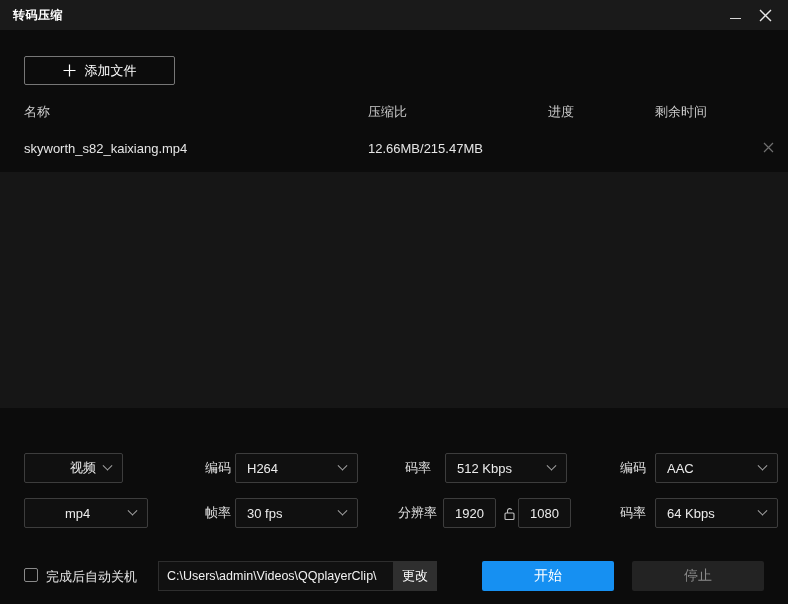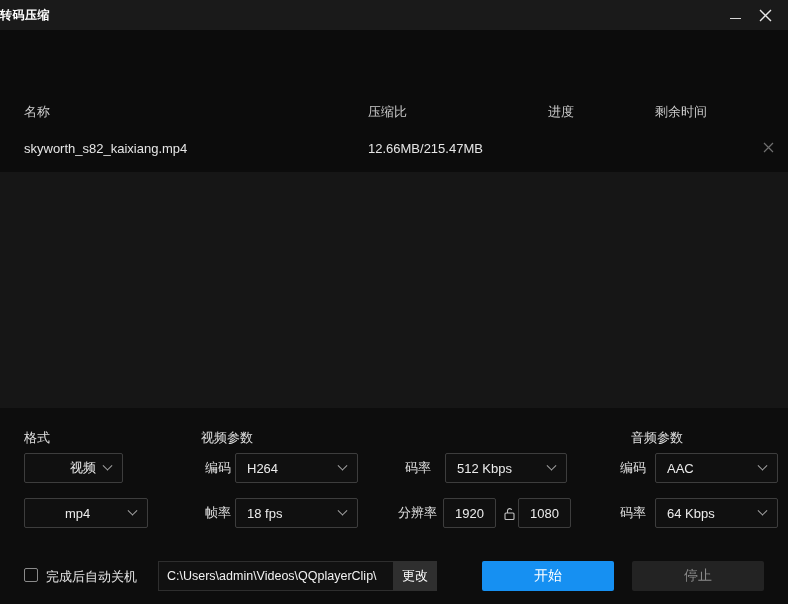--- a/index.html
+++ b/index.html
@@ -13,21 +13,21 @@
     -webkit-font-smoothing: antialiased;
   }
   .app { position: absolute; inset: 0; width: 788px; height: 604px; }
 
   
   .titlebar {
     position: absolute; left: 0; top: 0; width: 788px; height: 30px;
     background: #1a1a1a; display: flex; align-items: center;
   }
   .titlebar .title {
-    font-size: 12px; font-weight: bold; color: #ffffff;
+    margin-left: 13px; font-size: 12px; font-weight: bold; color: #ffffff;
     letter-spacing: 0.5px;
   }
   .winbtn {
     position: absolute; top: 0; width: 34px; height: 30px;
     display: flex; align-items: center; justify-content: center; cursor: pointer;
   }
   .winbtn.min { right: 36px; }
   .winbtn.close { right: 6px; }
   .min-bar { width: 11px; height: 1px; background: #d6d6d6; margin-top: 6px; }
 
@@ -121,20 +121,26 @@
     <div class="winbtn min">
       <span class="min-bar"></span>
     </div>
     <div class="winbtn close">
       <svg width="13" height="13" viewBox="0 0 13 13">
         <path d="M1 1 L12 12 M12 1 L1 12" stroke="#e8e8e8" stroke-width="1.4" fill="none"></path>
       </svg>
     </div>
   </div>
 
+  <button class="add-btn">
+    <svg width="13" height="13" viewBox="0 0 13 13">
+      <path d="M6.5 0.5 V12.5 M0.5 6.5 H12.5" stroke="#ffffff" stroke-width="1.2" fill="none"></path>
+    </svg>
+    <span>添加文件</span>
+  </button>
 
   <div class="table-header">
     <span class="col-name">名称</span>
     <span class="col-ratio">压缩比</span>
     <span class="col-progress">进度</span>
     <span class="col-remain">剩余时间</span>
   </div>
 
   <div class="file-row">
     <span class="cell col-name">skyworth_s82_kaixiang.mp4</span>
@@ -143,25 +149,20 @@
     <span class="cell col-remain"></span>
     <div class="row-remove">
       <svg width="11" height="11" viewBox="0 0 11 11">
         <path d="M1 1 L10 10 M10 1 L1 10" stroke="#6f6f6f" stroke-width="1.2" fill="none"></path>
       </svg>
     </div>
   </div>
 
   <div class="list-area"></div>
 
-  <div class="settings">
-    <span class="sec-title" style="left:24px">格式</span>
-    <span class="sec-title" style="left:201px">视频参数</span>
-    <span class="sec-title" style="left:631px">音频参数</span>
-  </div>
 
   <div class="dd r1" style="left:24px; width:99px;padding-left:45px;">
     <span>视频</span>
     <span class="chev"></span>
   </div>
   <span class="lbl r1" style="left:205px;">编码</span>
   <div class="dd r1" style="left:235px; width:123px;">
     <span>H264</span>
     <span class="chev"></span>
   </div>
@@ -175,21 +176,21 @@
     <span>AAC</span>
     <span class="chev"></span>
   </div>
 
   <div class="dd r2" style="left:24px; width:124px;padding-left:40px;">
     <span>mp4</span>
     <span class="chev"></span>
   </div>
   <span class="lbl r2" style="left:205px;">帧率</span>
   <div class="dd r2" style="left:235px; width:123px;">
-    <span>18 fps</span>
+    <span>30 fps</span>
     <span class="chev"></span>
   </div>
   <span class="lbl r2" style="left:398px;">分辨率</span>
   <input class="num-input r2" style="left: 443px; top: 498px;" value="1920">
   <div class="lock-wrap">
     <svg width="13" height="15" viewBox="0 0 13 15">
       <rect x="2" y="7" width="9" height="6.5" rx="1" stroke="#c2c2c2" stroke-width="1.1" fill="none"></rect>
       <path d="M4.5 7 V4.6 a2.2 2.2 0 0 1 4.2 -0.7" stroke="#c2c2c2" stroke-width="1.1" fill="none"></path>
     </svg>
   </div>

